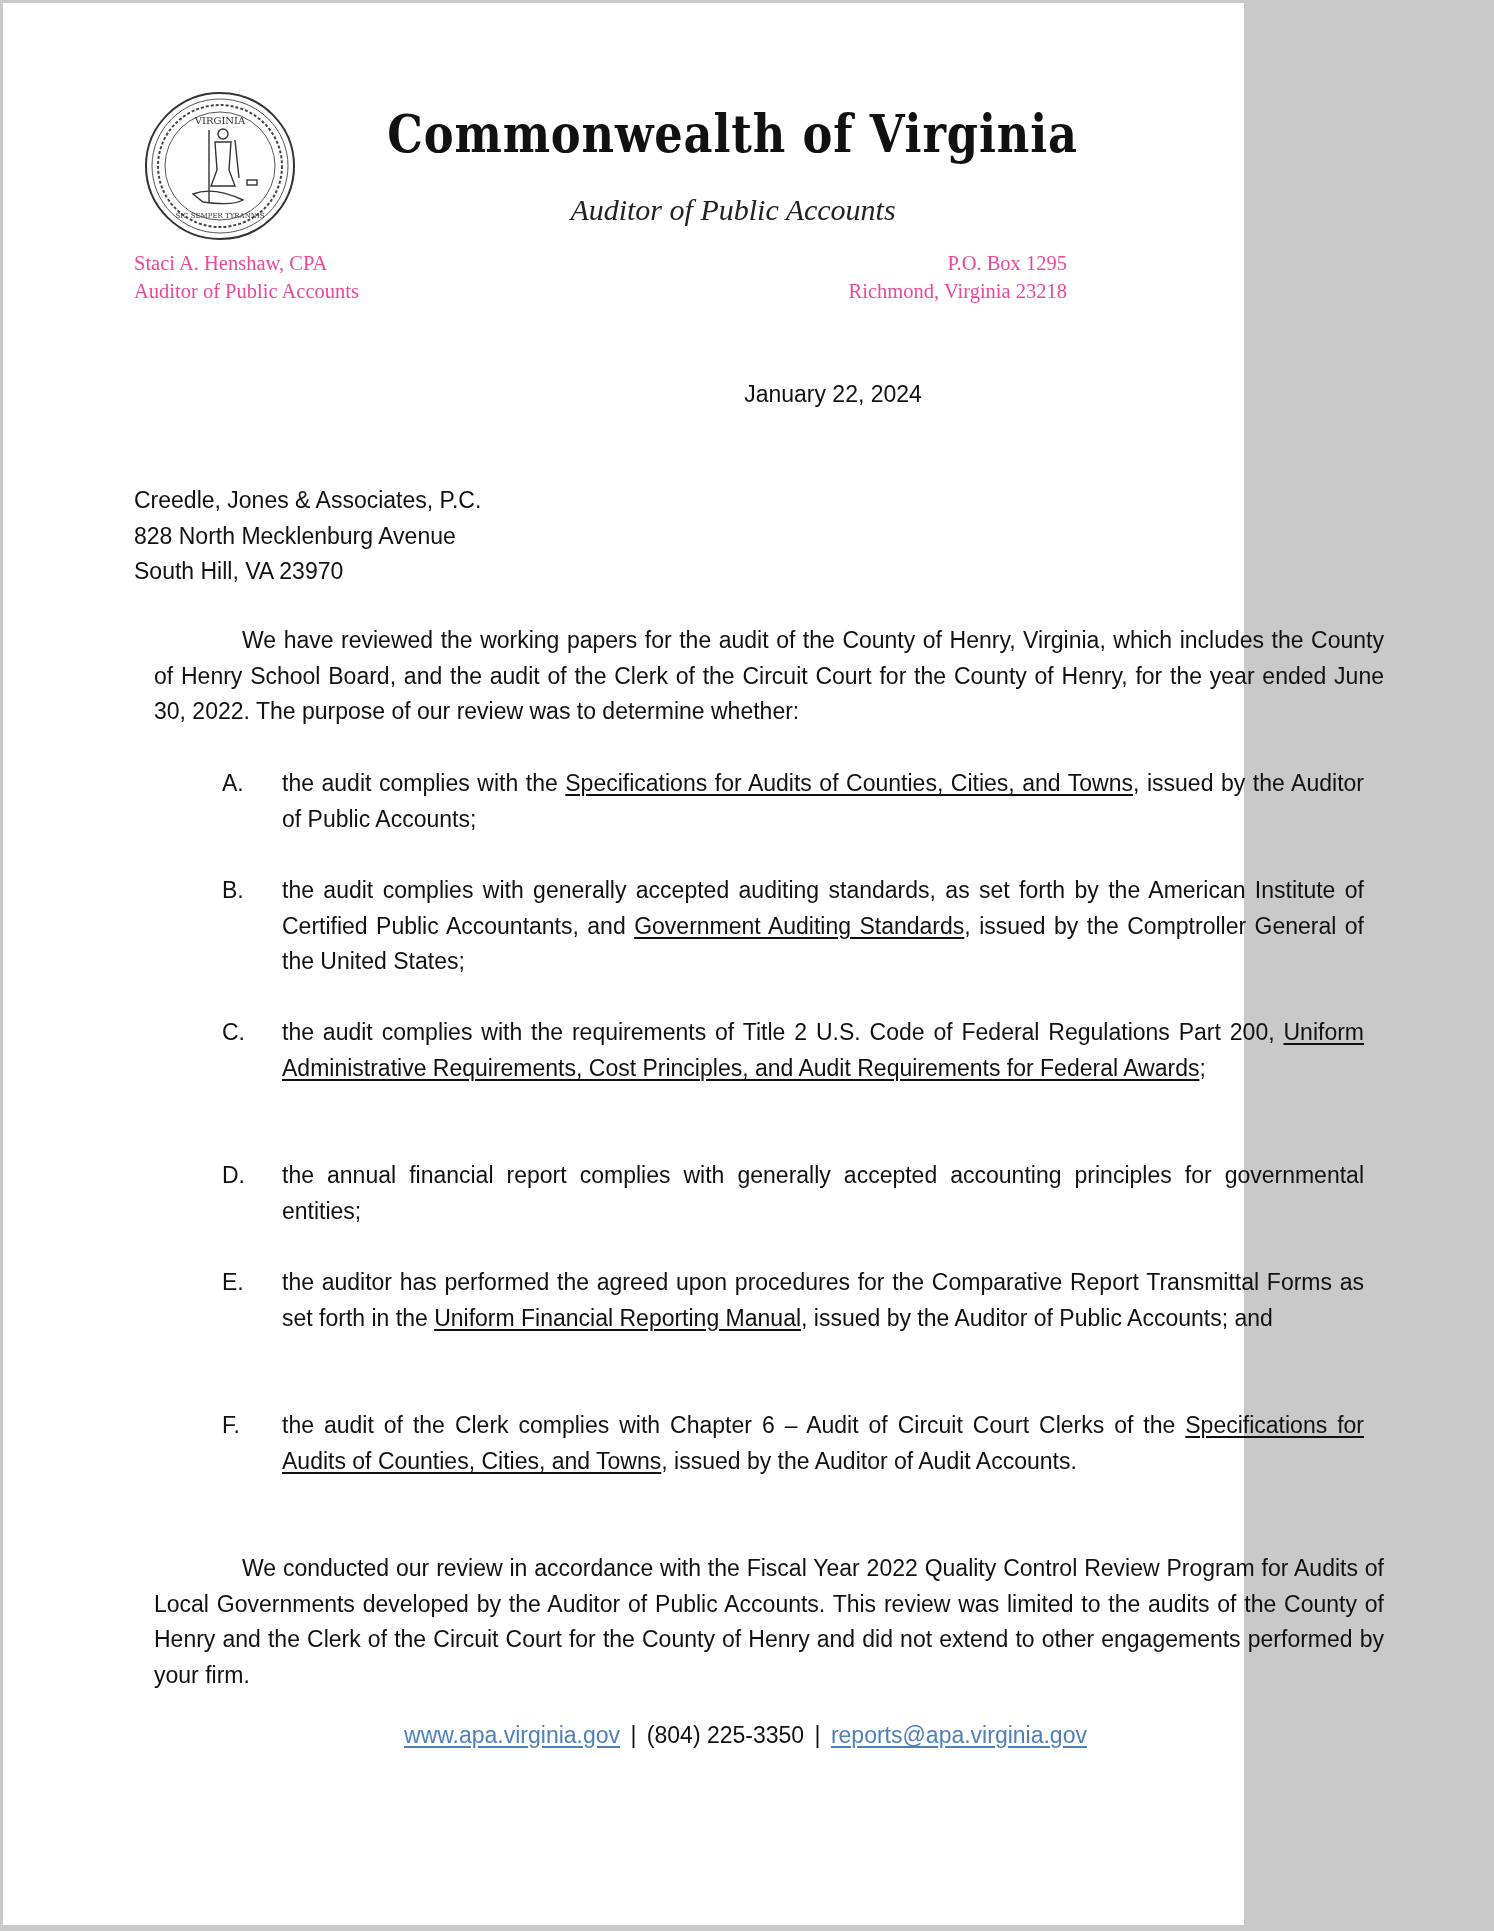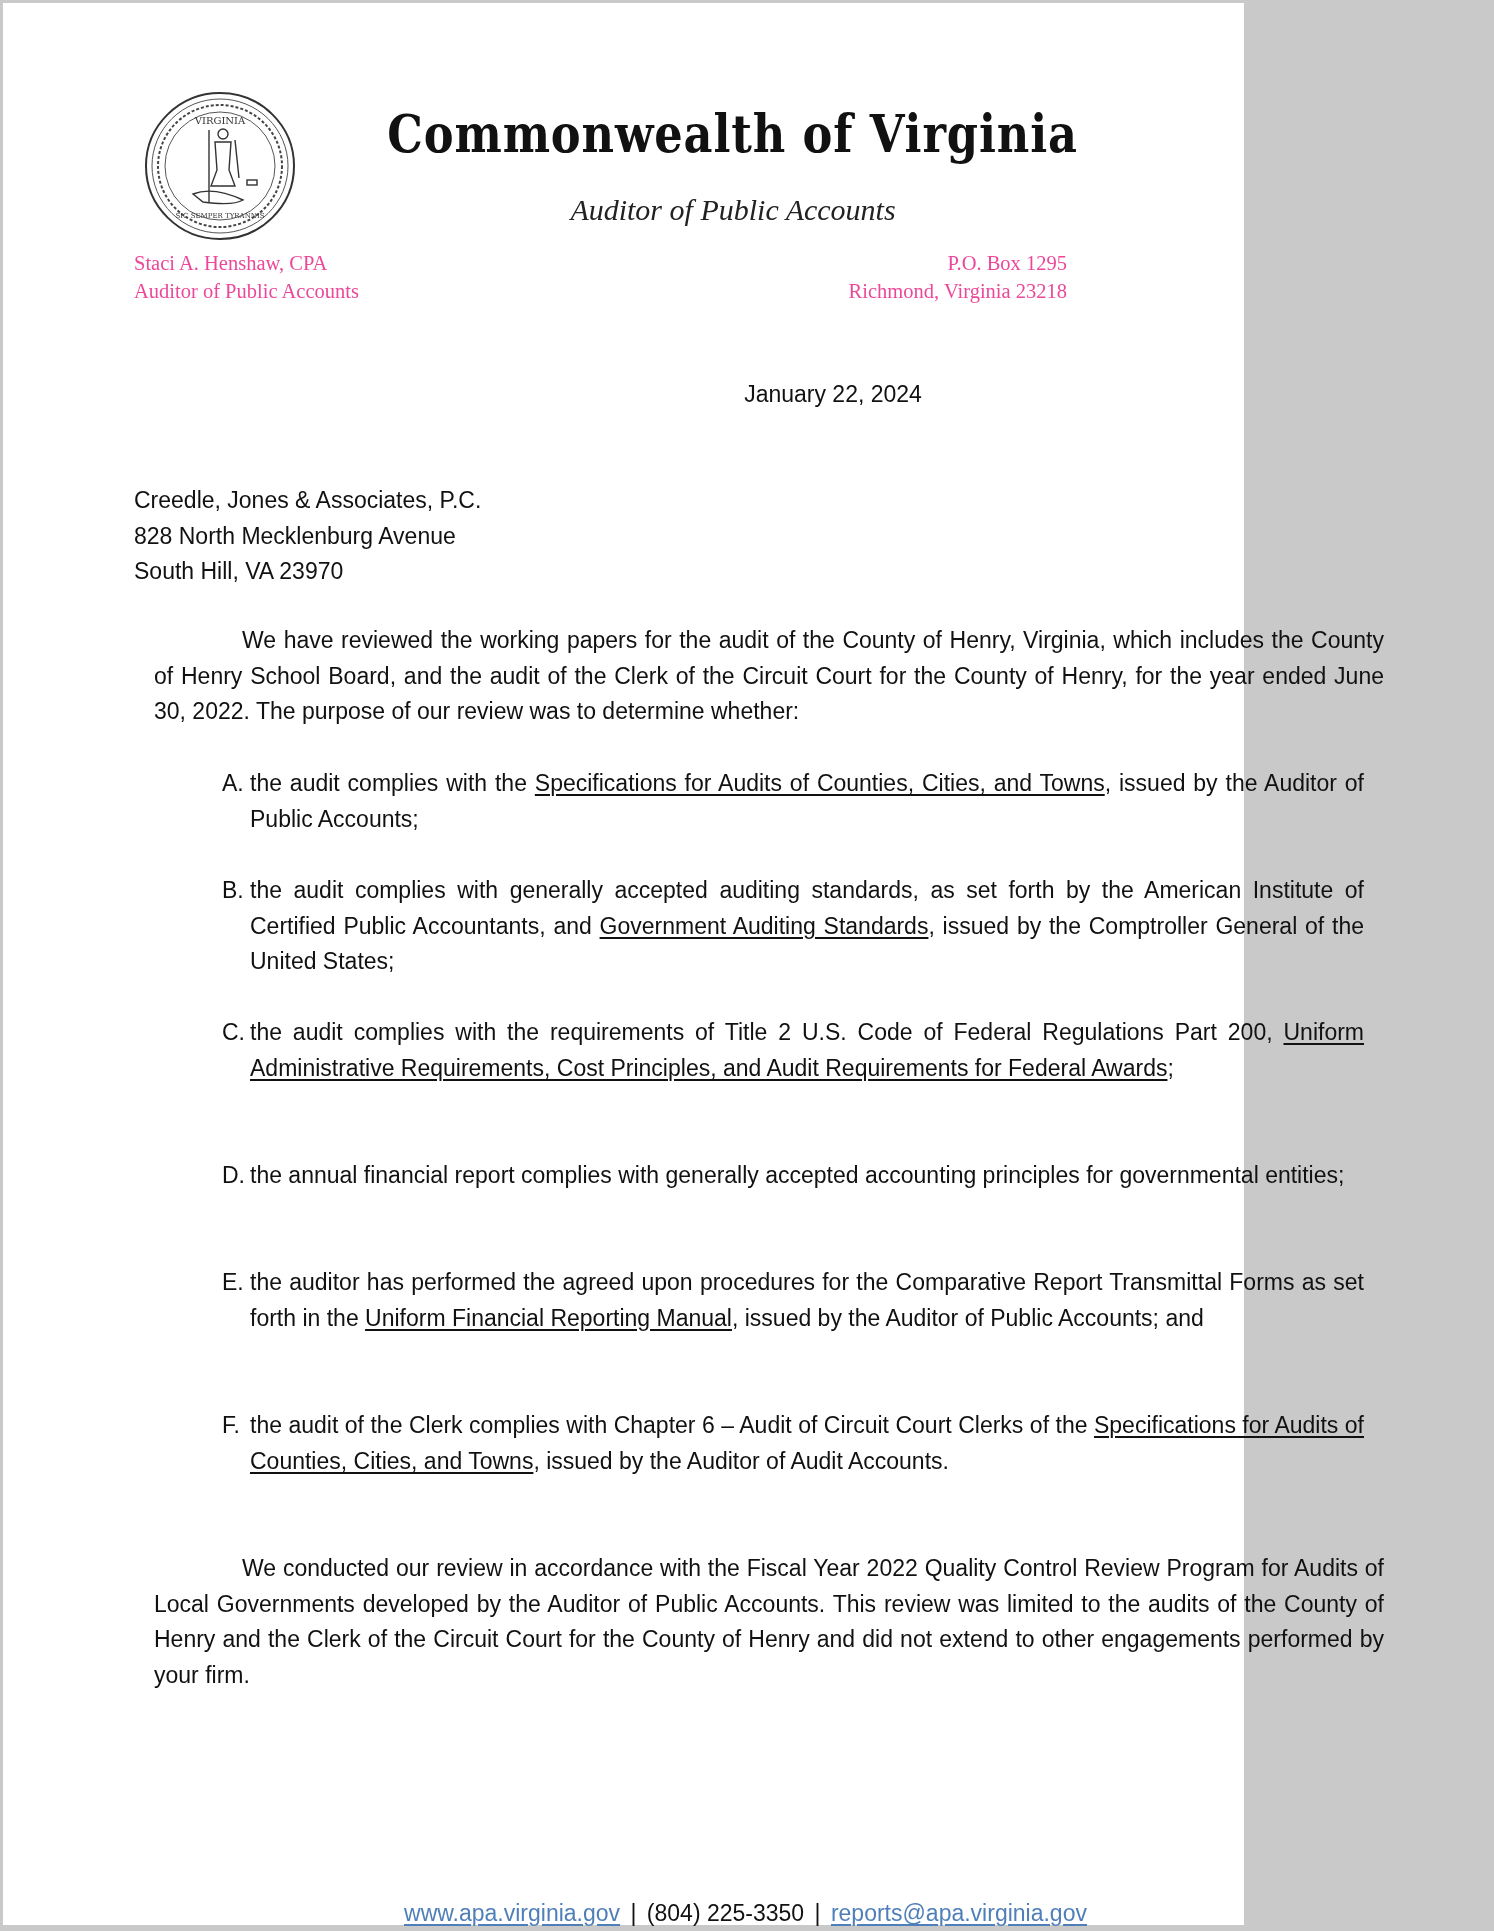--- a/index.html
+++ b/index.html
@@ -33,24 +33,24 @@
     font-family: "Liberation Sans", sans-serif; font-size: 23px; color: #111; line-height: 35.7px;
   }
   .date { position: absolute; top: 374px; left: 0; width: 1660px; text-align: center; }
   .addressee { position: absolute; left: 131px; top: 480px; }
   .para {
     position: absolute; left: 131px; width: 1230px; text-align: justify; margin-left: 20px;
   }
   .para .indent { display: inline-block; width: 88px; }
   .list-item { position: absolute; left: 219px; width: 1142px; }
   .list-item .lbl { position: absolute; left: 0; top: 0; }
-  .list-item .txt { margin-left: 28px; text-align: justify; display: block; }
+  .list-item .txt { margin-left: 60px; text-align: justify; display: block; }
   u { text-decoration: underline; text-underline-offset: 3px; text-decoration-thickness: 1.5px; }
   .footer {
-    position: absolute; top: 1897px; left: 0; width: 1485px; text-align: center;
+    position: absolute; top: 1719px; left: 0; width: 1485px; text-align: center;
     font-family: "Liberation Sans", sans-serif; font-size: 23px; color: #111;
   }
   .footer a { color: #4f7fb9; text-decoration: underline; text-underline-offset: 3px; }
   .footer .sep { padding: 0 4px; }
 </style>
 </head>
 <body>
 
 <div class="page">
 

